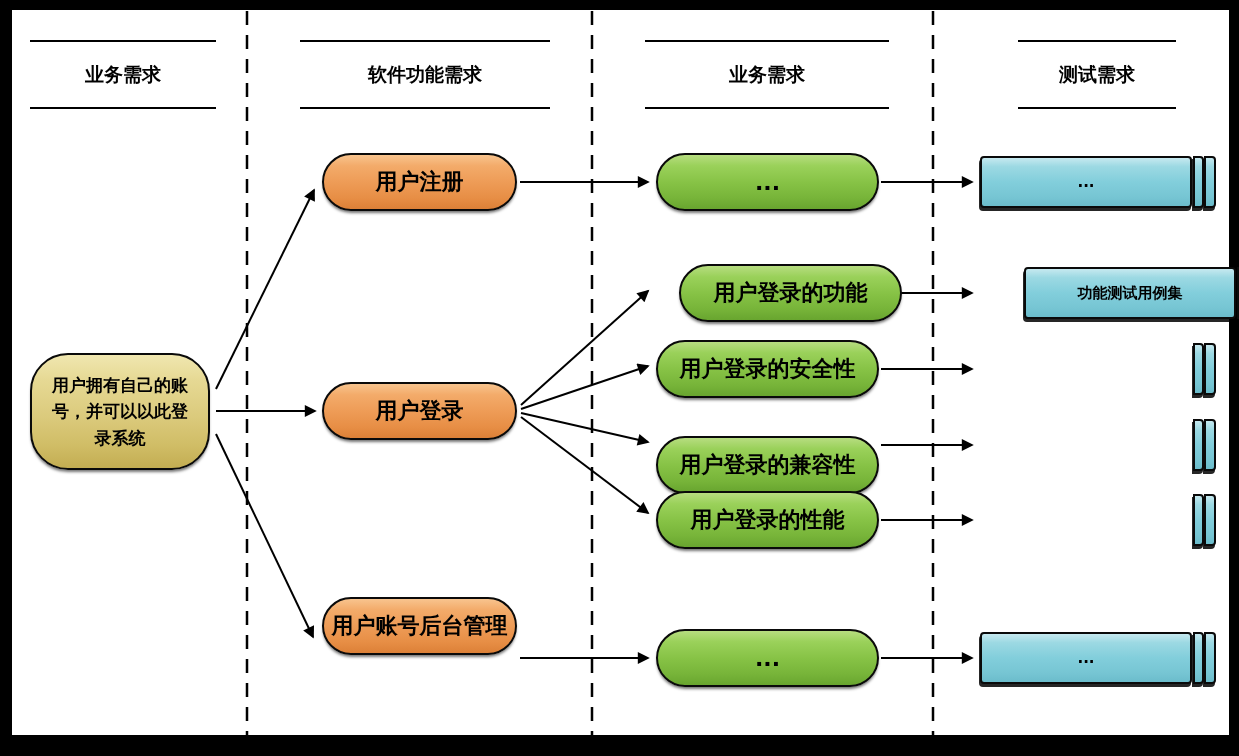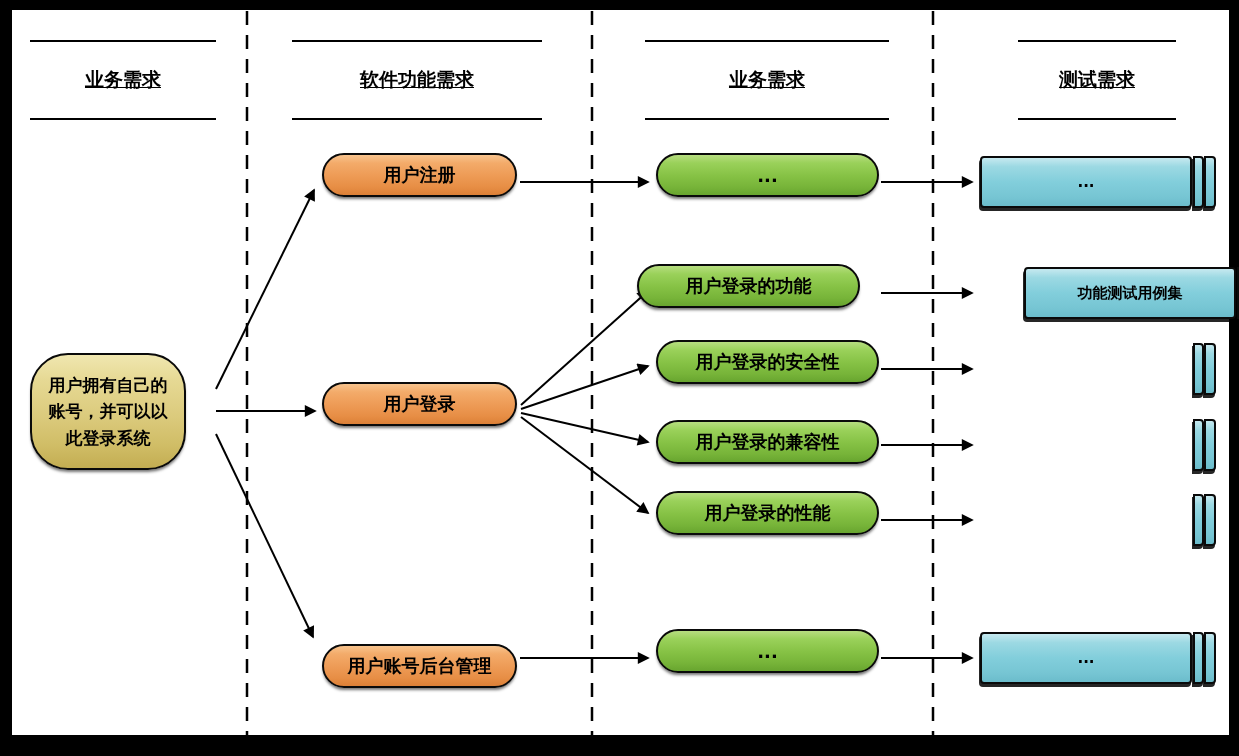--- a/index.html
+++ b/index.html
@@ -10,39 +10,39 @@
   }
   .page{
     position:absolute;left:12px;top:10px;width:1217px;height:725px;
     background:#ffffff;
   }
   .overlay{
     position:absolute;left:0;top:0;width:1239px;height:756px;
     pointer-events:none;
   }
   .col-header{
-    position:absolute;top:40px;height:80px;
+    position:absolute;top:40px;height:69px;
     border-top:2px solid #000;border-bottom:2px solid #000;
     display:flex;align-items:center;justify-content:center;
     font-size:19px;font-weight:bold;color:#000;box-sizing:border-box;
-    background:transparent;z-index:3;text-decoration:underline;
+    background:transparent;z-index:3;
   }
   .node{
     position:absolute;display:flex;align-items:center;justify-content:center;
     text-align:center;font-weight:bold;color:#000;box-sizing:border-box;
     border:2.5px solid #0a0a0a;z-index:4;
   }
   .box-yellow{
-    width:156px;height:117px;border-radius:38px;
+    width:180px;height:117px;border-radius:38px;
     background:linear-gradient(180deg,#f0e7b0 0%,#e6d994 22%,#dbca7c 55%,#d0bd66 80%,#c3ad52 100%);
     font-size:17px;line-height:1.55;padding:0 16px;
     box-shadow:0 3px 3px -1px rgba(0,0,0,0.55);
   }
   .pill{
-    width:195px;height:44px;border-radius:29px;font-size:18px;
+    width:195px;height:58px;border-radius:29px;font-size:22px;
     box-shadow:0 3px 3px -1px rgba(0,0,0,0.55);
   }
   .pill-orange{
     background:linear-gradient(180deg,#f8c48e 0%,#f3ab6a 20%,#ee9c57 50%,#e78e45 80%,#dc8037 100%);
   }
   .pill-green{
     width:223px;
     background:linear-gradient(180deg,#b7dd80 0%,#9ad15a 20%,#86c245 52%,#77b439 80%,#68a52f 100%);
   }
   .card-stack{
@@ -104,54 +104,54 @@
     <line x1="881" y1="369" x2="972" y2="369" marker-end="url(#ah)"></line>
     <line x1="881" y1="445" x2="972" y2="445" marker-end="url(#ah)"></line>
     <line x1="881" y1="520" x2="972" y2="520" marker-end="url(#ah)"></line>
     <line x1="881" y1="658" x2="972" y2="658" marker-end="url(#ah)"></line>
   </g>
 </svg>
 
 <div class="col-header" style="left:30px;width:186px">
   <span class="lbl">业务需求</span>
 </div>
-<div class="col-header" style="left:292px;width:250px">
+<div class="col-header" style="left:300px;width:250px">
   <span class="lbl">软件功能需求</span>
 </div>
 <div class="col-header" style="left:645px;width:244px">
   <span class="lbl">业务需求</span>
 </div>
 <div class="col-header" style="left:1018px;width:158px">
   <span class="lbl">测试需求</span>
 </div>
 
 <div class="node box-yellow" style="left:30px;top:353px">
   <span class="lbl">用户拥有自己的账号，并可以以此登录系统</span>
 </div>
 
 <div class="node pill pill-orange" style="left:322px;top:153px">
   <span class="lbl">用户注册</span>
 </div>
 <div class="node pill pill-orange" style="left:322px;top:382px">
   <span class="lbl">用户登录</span>
 </div>
-<div class="node pill pill-orange" style="left:322px;top:644px">
+<div class="node pill pill-orange" style="left:322px;top:597px">
   <span class="lbl">用户账号后台管理</span>
 </div>
 
 <div class="node pill pill-green" style="left:656px;top:153px">
   <span class="lbl">...</span>
 </div>
-<div class="node pill pill-green" style="left:637px;top:264px">
+<div class="node pill pill-green" style="left:679px;top:264px">
   <span class="lbl">用户登录的功能</span>
 </div>
 <div class="node pill pill-green" style="left:656px;top:340px">
   <span class="lbl">用户登录的安全性</span>
 </div>
-<div class="node pill pill-green" style="left:656px;top:420px">
+<div class="node pill pill-green" style="left:656px;top:436px">
   <span class="lbl">用户登录的兼容性</span>
 </div>
 <div class="node pill pill-green" style="left:656px;top:491px">
   <span class="lbl">用户登录的性能</span>
 </div>
 <div class="node pill pill-green" style="left:656px;top:629px">
   <span class="lbl">...</span>
 </div>
 
 <div class="card-stack" style="left:980px;top:156px">

